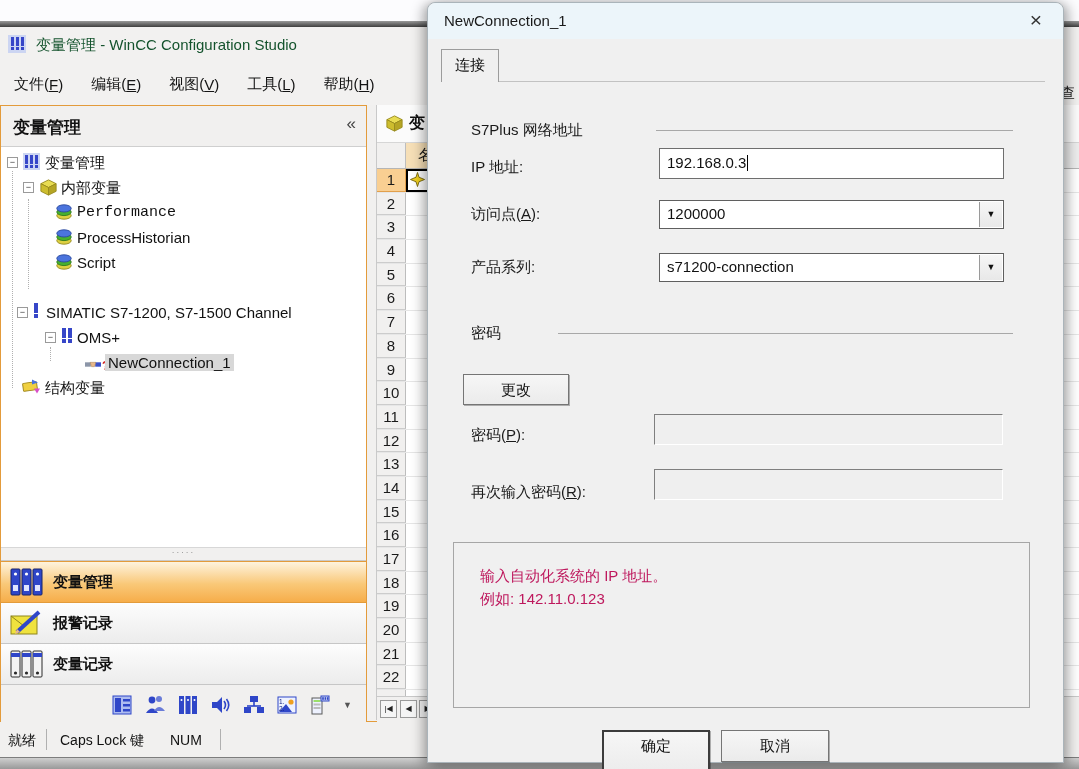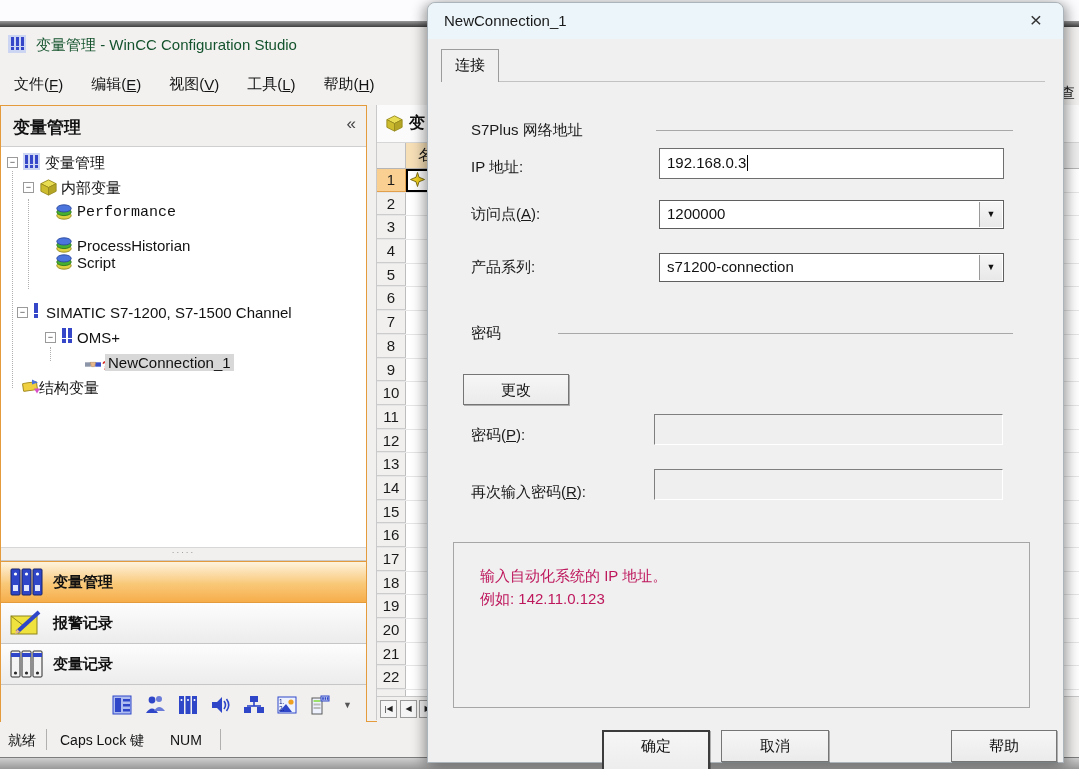--- a/index.html
+++ b/index.html
@@ -161,21 +161,21 @@
       <div class="trow" style="top:53px;">
         <span class="ti" style="left:54px;">
           <svg width="18" height="18" viewBox="0 0 20 20">
               <ellipse cx="10" cy="14" rx="8" ry="4" fill="#ddd042" stroke="#968a20"></ellipse>
               <ellipse cx="10" cy="10" rx="8" ry="4" fill="#47b02e" stroke="#2e7a1c"></ellipse>
               <ellipse cx="10" cy="6" rx="8" ry="4" fill="#4b74dd" stroke="#2b4a9e"></ellipse>
             </svg>
         </span>
         <span class="tl" style="left:76px;font-family:Liberation Mono, monospace;">Performance</span>
       </div>
-      <div class="trow" style="top:78px;margin-top:8px;">
+      <div class="trow" style="top:78px;">
         <span class="ti" style="left:54px;">
           <svg width="18" height="18" viewBox="0 0 20 20">
               <ellipse cx="10" cy="14" rx="8" ry="4" fill="#ddd042" stroke="#968a20"></ellipse>
               <ellipse cx="10" cy="10" rx="8" ry="4" fill="#47b02e" stroke="#2e7a1c"></ellipse>
               <ellipse cx="10" cy="6" rx="8" ry="4" fill="#4b74dd" stroke="#2b4a9e"></ellipse>
             </svg>
         </span>
         <span class="tl" style="left:76px;">ProcessHistorian</span>
       </div>
       <div class="trow" style="top:103px;">
@@ -207,21 +207,21 @@
         <span class="tl sel" style="left:104px;">NewConnection_1</span>
       </div>
       <div class="trow" style="top:228px;">
         <span class="ti" style="left:20px;">
           <svg width="20" height="17" viewBox="0 0 20 16">
               <rect x="2" y="4" width="14" height="8" rx="1" fill="#f0d040" stroke="#a08820" transform="rotate(-8 9 8)"></rect>
               <polygon points="13,10 19,10 16,15" fill="#d84fc8"></polygon>
               <polygon points="11,1 17,4 11,6" fill="#4b74dd"></polygon>
             </svg>
         </span>
-        <span class="tl" style="left:38px;text-align:right;">结构变量</span>
+        <span class="tl" style="left:44px;text-align:right;">结构变量</span>
       </div>
     </div>
 
     <div class="splitter">·····</div>
 
     <div class="nav-item active">
       <span class="nav-icon">
         <svg width="34" height="30" viewBox="0 0 34 30">
             <rect x="2" y="2" width="9" height="26" rx="1" fill="#2f46c8" stroke="#17256e"></rect>
             <rect x="13" y="2" width="9" height="26" rx="1" fill="#2f46c8" stroke="#17256e"></rect>
@@ -552,16 +552,15 @@
     </div>
     <div class="dis-input" style="left:226px;top:466px;width:349px;height:31px;"></div>
 
     <div class="info-box">
       <div>输入自动化系统的 IP 地址。</div>
       <div>例如: 142.11.0.123</div>
     </div>
 
     <div class="btn default" style="left:174px;top:727px;width:108px;height:48px;line-height:28px;font-family:Liberation Serif, serif;">确定</div>
     <div class="btn" style="left:293px;top:727px;width:108px;height:32px;line-height:30px;">取消</div>
-    <div class="btn" style="left:523px;top:727px;width:106px;height:32px;line-height:30px;">帮助</div>
   </div>
 
 </div>
 
 </body></html>

